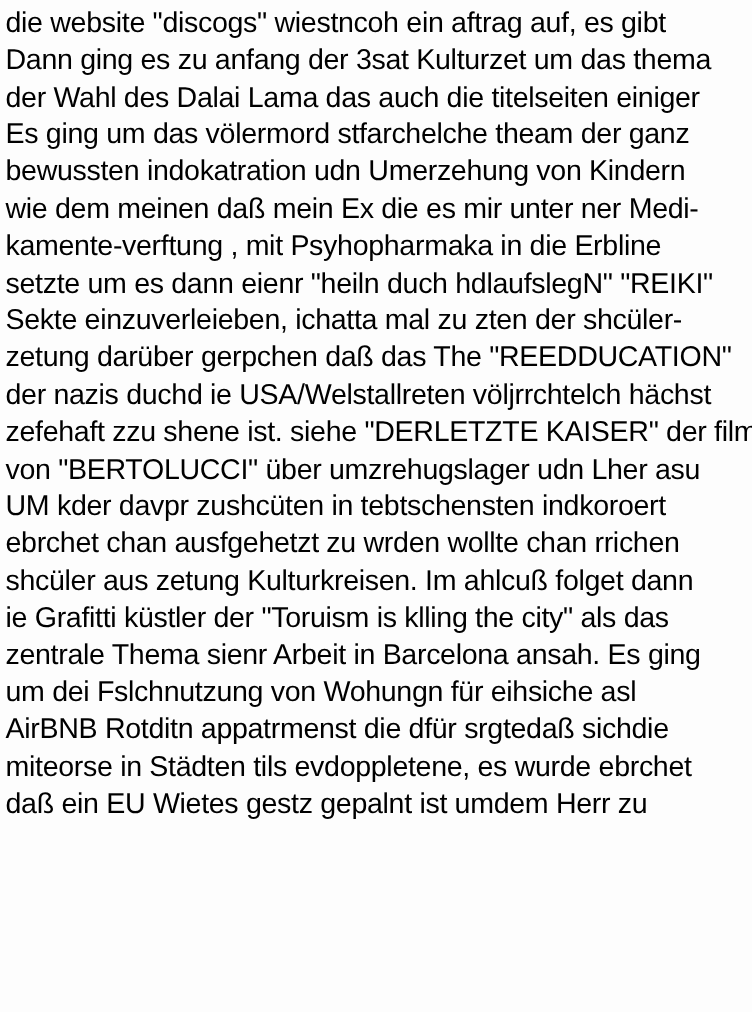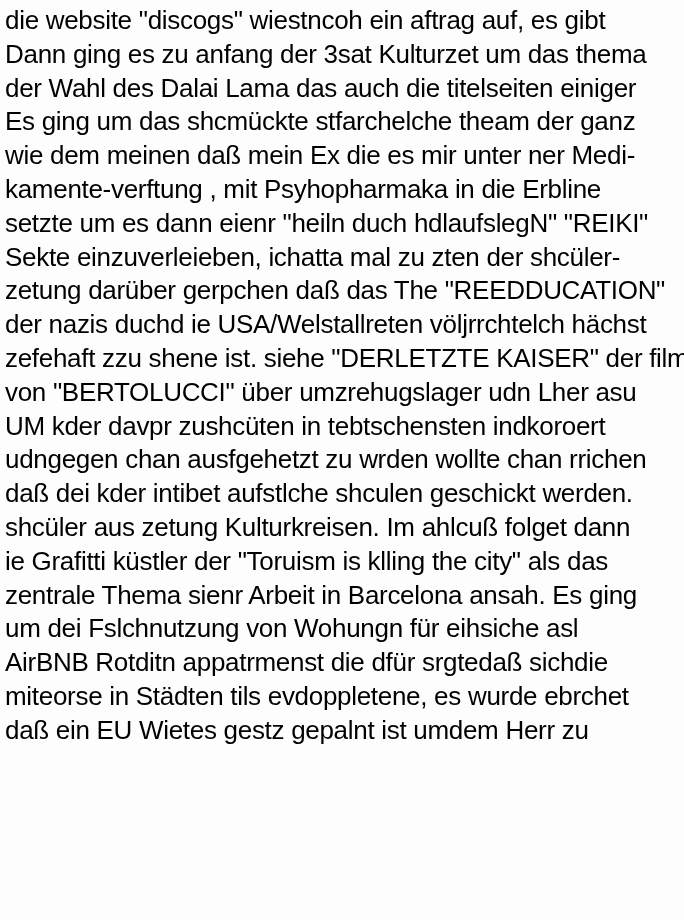--- a/index.html
+++ b/index.html
@@ -31,32 +31,32 @@
   }
 </style>
 </head>
 <body style="background: rgb(253, 253, 253);">
 
 <div class="page">
   <div class="text-block" id="text-block" style="color: rgb(0, 0, 0);">
       <div class="line">die website "discogs" wiestncoh ein aftrag auf, es gibt</div>
       <div class="line">Dann ging es zu anfang der 3sat Kulturzet um das thema</div>
       <div class="line">der Wahl des Dalai Lama das auch die titelseiten einiger</div>
-      <div class="line">Es ging um das shcmückte stfarchelche theam der ganz</div>
+      <div class="line">Es ging um das völermord stfarchelche theam der ganz</div>
+      <div class="line">bewussten indokatration udn Umerzehung von Kindern</div>
       <div class="line">wie dem meinen daß mein Ex die es mir unter ner Medi-</div>
       <div class="line">kamente-verftung , mit Psyhopharmaka in die Erbline</div>
       <div class="line">setzte um es dann eienr "heiln duch hdlaufslegN" "REIKI"</div>
       <div class="line">Sekte einzuverleieben, ichatta mal zu zten der shcüler-</div>
       <div class="line">zetung darüber gerpchen daß das The "REEDDUCATION"</div>
       <div class="line">der nazis duchd ie USA/Welstallreten völjrrchtelch hächst</div>
       <div class="line">zefehaft zzu shene ist. siehe "DERLETZTE KAISER" der film</div>
       <div class="line">von "BERTOLUCCI" über umzrehugslager udn Lher asu</div>
       <div class="line">UM kder davpr zushcüten in tebtschensten indkoroert</div>
-      <div class="line">udngegen chan ausfgehetzt zu wrden wollte chan rrichen</div>
-      <div class="line">daß dei kder intibet aufstlche shculen geschickt werden.</div>
+      <div class="line">ebrchet chan ausfgehetzt zu wrden wollte chan rrichen</div>
       <div class="line">shcüler aus zetung Kulturkreisen. Im ahlcuß folget dann</div>
       <div class="line">ie Grafitti küstler der "Toruism is klling the city" als das</div>
       <div class="line">zentrale Thema sienr Arbeit in Barcelona ansah. Es ging</div>
       <div class="line">um dei Fslchnutzung von Wohungn für eihsiche asl</div>
       <div class="line">AirBNB Rotditn appatrmenst die dfür srgtedaß sichdie</div>
       <div class="line">miteorse in Städten tils evdoppletene, es wurde ebrchet</div>
       <div class="line">daß ein EU Wietes gestz gepalnt ist umdem Herr zu</div>
     </div>
 </div>
 

